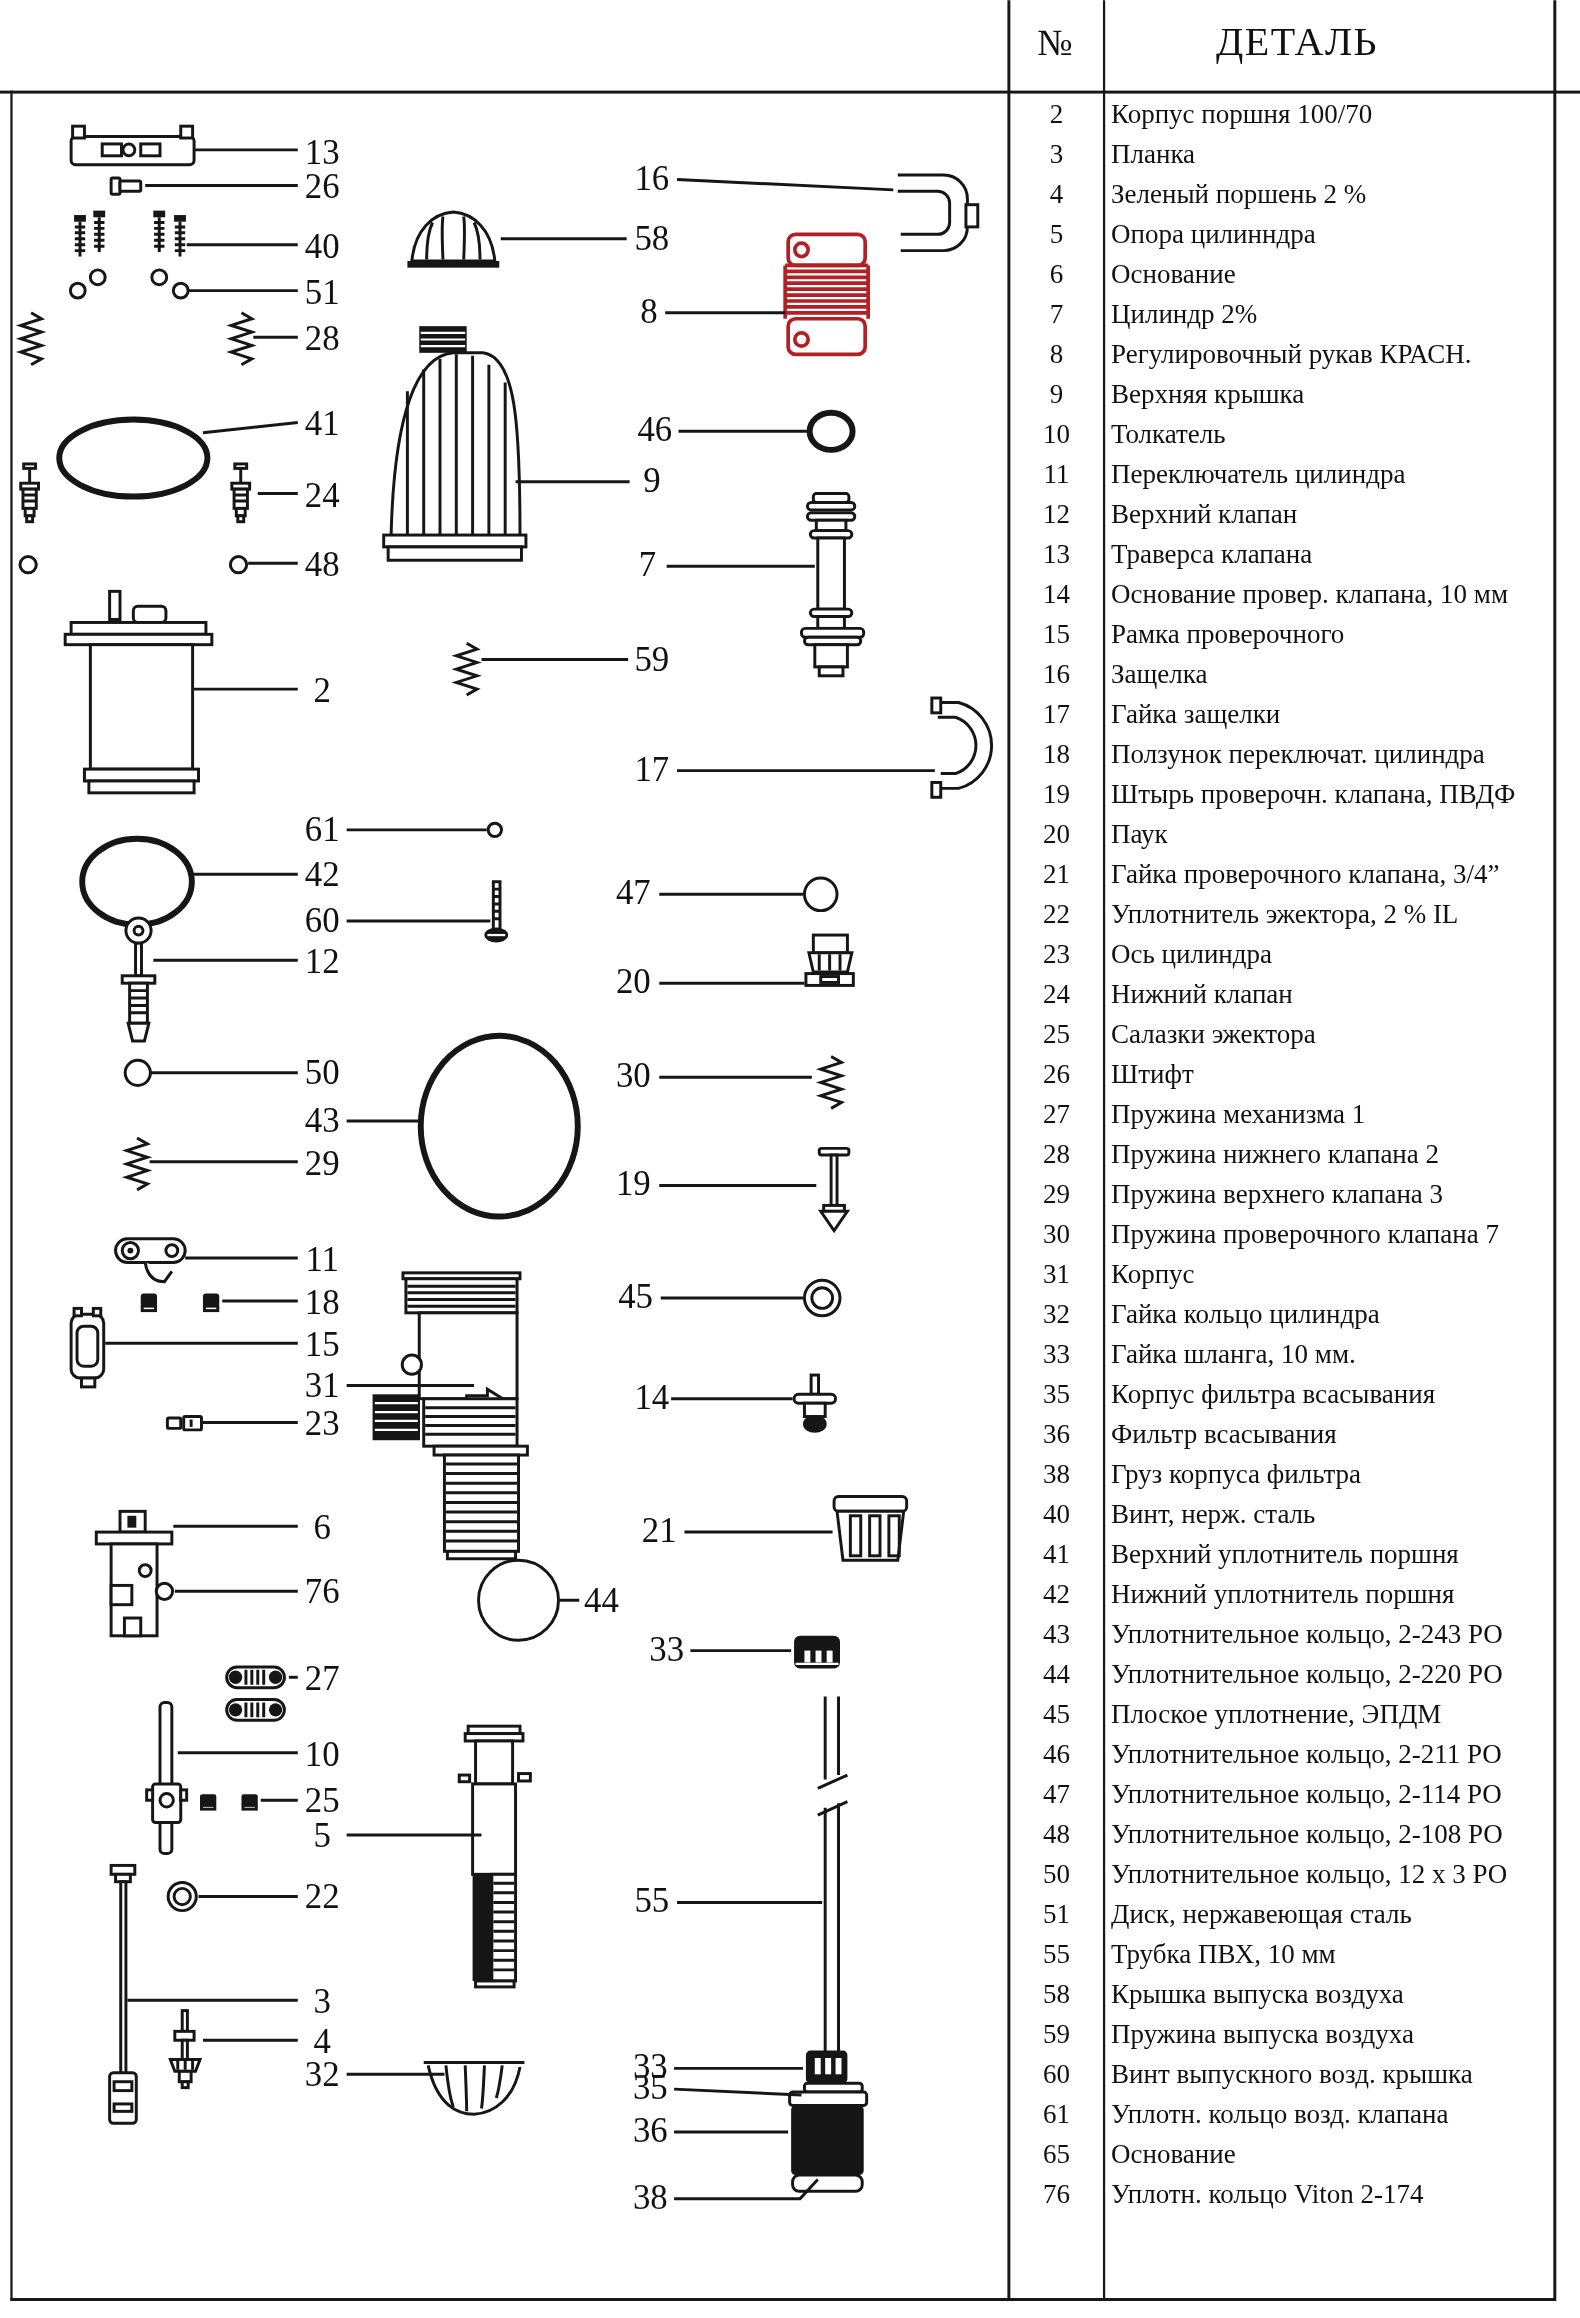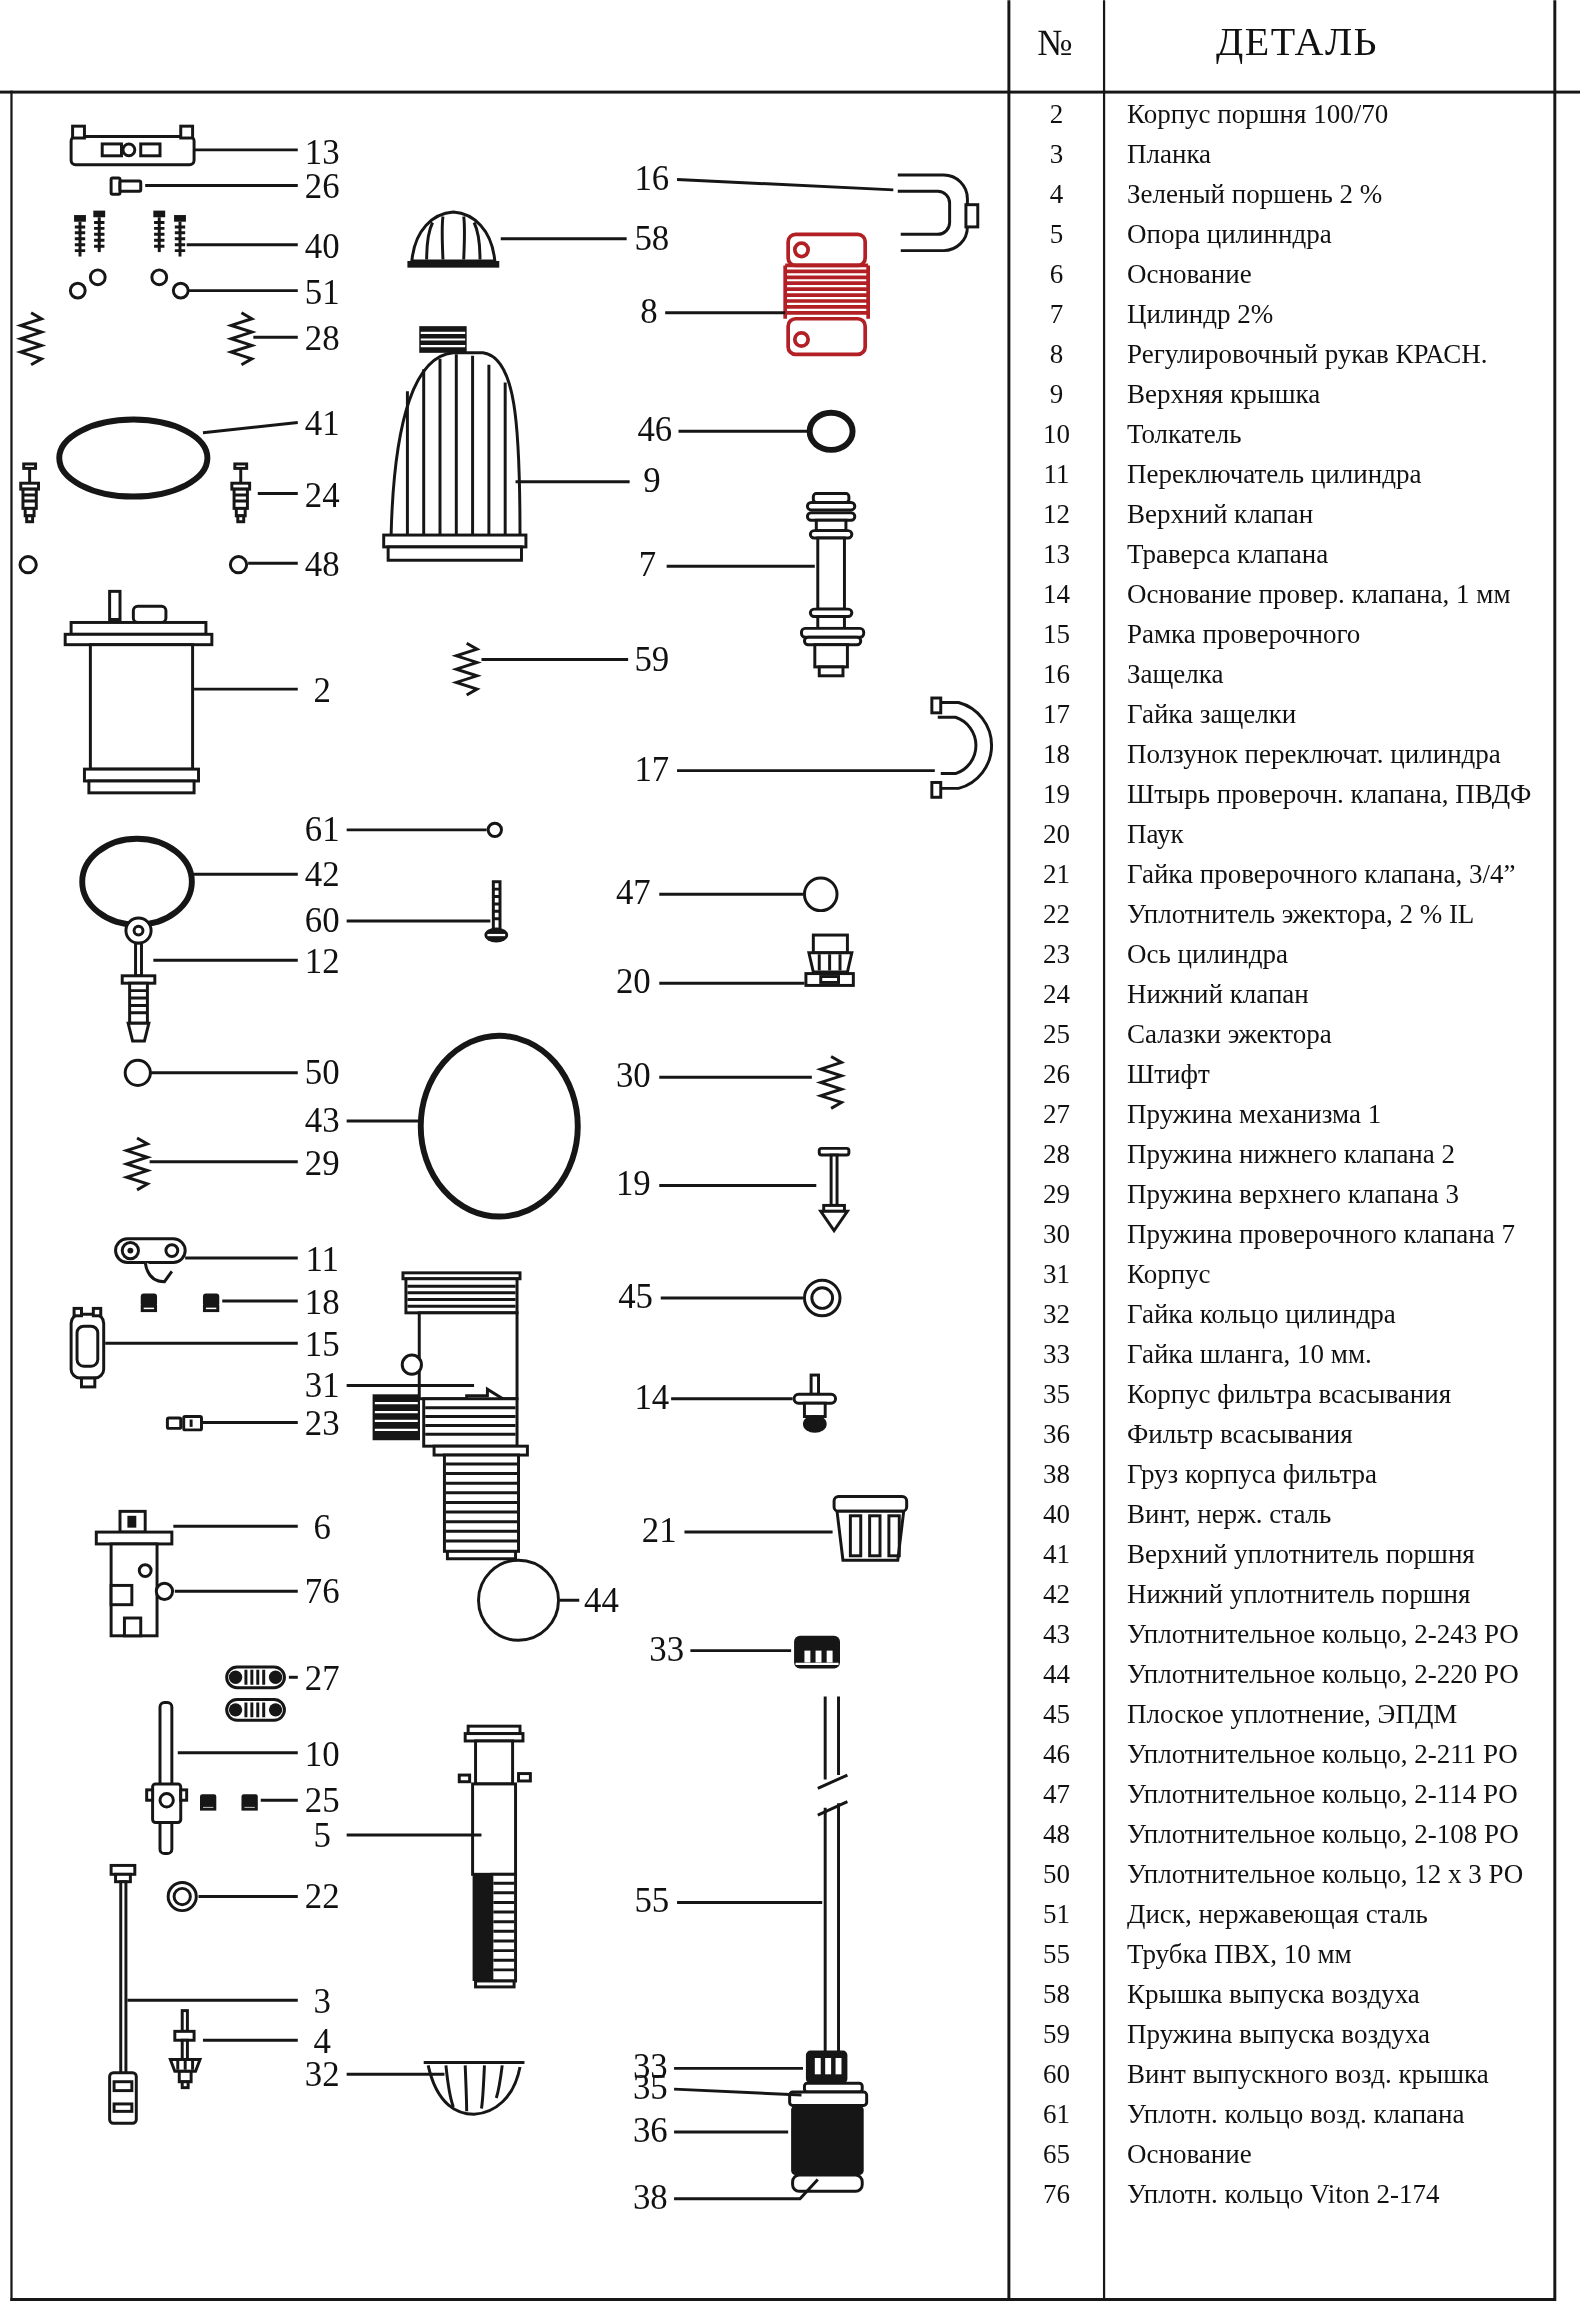--- a/index.html
+++ b/index.html
@@ -4,21 +4,21 @@
 <style>
   html,body{margin:0;padding:0;background:#fff;}
   body{width:1580px;height:2319px;position:relative;font-family:"Liberation Serif",serif;color:#111;}
   
   #header-no,#header-detail{position:absolute;text-align:center;font-size:37px;}
   #header-no{left:1007px;top:21px;width:96px;}
   #header-detail{left:1105px;top:18px;width:384px;font-size:40px;letter-spacing:1.5px;}
   #table-area{position:absolute;left:1010px;top:94px;width:544px;}
   .trow{display:flex;height:40px;align-items:center;}
   .trow .no{width:93px;text-align:center;font-size:27px;flex:none;}
-  .trow .nm{flex:1;padding-left:24px;font-size:27px;white-space:nowrap;overflow:hidden;}
+  .trow .nm{flex:1;padding-left:8px;font-size:27px;white-space:nowrap;overflow:hidden;}
   
   #diagram{position:absolute;left:0;top:0;}
   #diagram .ln{stroke:#161616;fill:none;stroke-width:4;}
   #diagram .lnw{stroke:#161616;fill:#fff;stroke-width:4;}
   #diagram .thick{stroke-width:8;}
   #diagram .blk{fill:#161616;stroke:none;}
   #diagram .wht{fill:#fff;stroke:none;}
   #diagram .red{stroke:#b22025;fill:none;stroke-width:5;}
   #diagram .redw{stroke:#b22025;fill:#fff;stroke-width:5;}
   #diagram .leader{stroke:#161616;fill:none;stroke-width:4;}
@@ -597,21 +597,21 @@
     <div class="trow">
       <div class="no">12</div>
       <div class="nm">Верхний клапан</div>
     </div>
     <div class="trow">
       <div class="no">13</div>
       <div class="nm">Траверса клапана</div>
     </div>
     <div class="trow">
       <div class="no">14</div>
-      <div class="nm">Основание  провер. клапана, 1 мм</div>
+      <div class="nm">Основание  провер. клапана, 10 мм</div>
     </div>
     <div class="trow">
       <div class="no">15</div>
       <div class="nm">Рамка проверочного</div>
     </div>
     <div class="trow">
       <div class="no">16</div>
       <div class="nm">Защелка</div>
     </div>
     <div class="trow">

